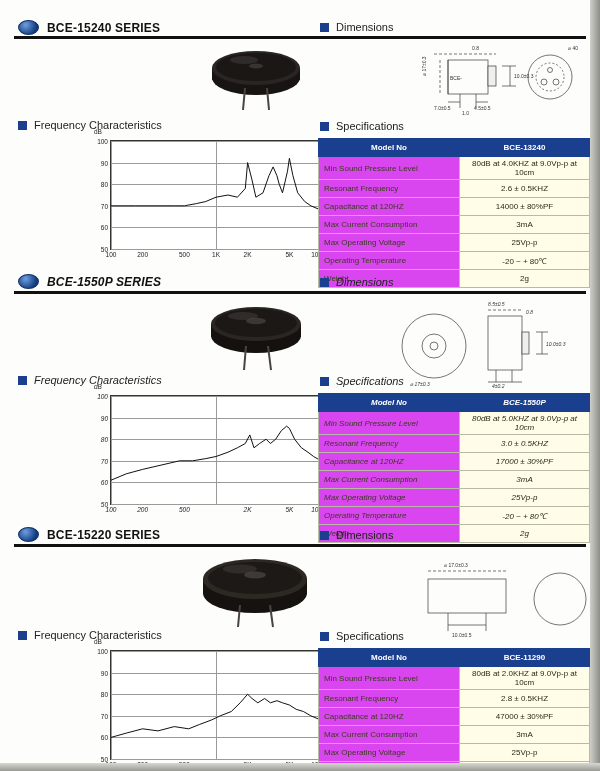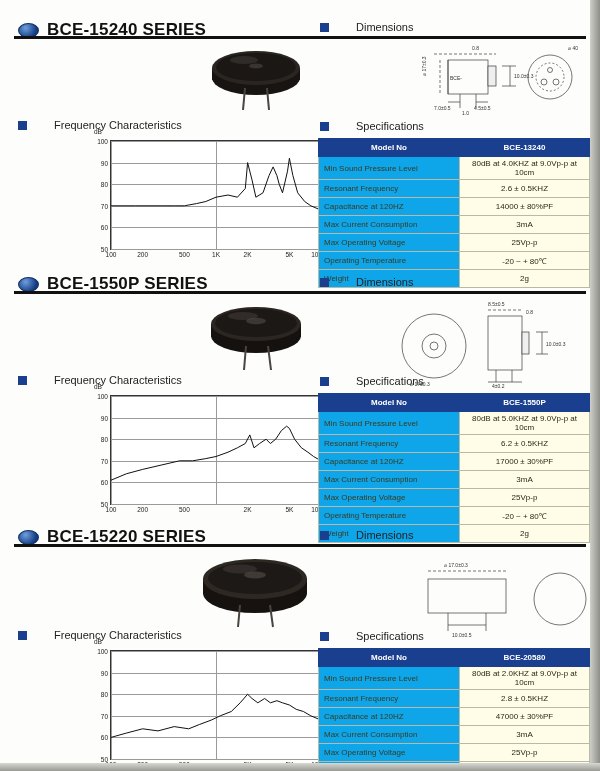--- a/index.html
+++ b/index.html
@@ -29,33 +29,33 @@
   .series-head{
     position:absolute;left:18px;display:flex;align-items:center;gap:8px;
   }
   .oval{
     width:19px;height:13px;border-radius:50%;
     background:radial-gradient(circle at 35% 30%,#6f9fe0,#123b80 70%);
     border:1px solid #0d2f63;
     flex:none;
   }
   .series-title{
-    font-size:17px;font-weight:bold;letter-spacing:.2px;color:#111;
+    font-size:12px;font-weight:bold;letter-spacing:.2px;color:#111;
   }
   .rule{
     position:absolute;left:14px;width:572px;height:3px;
     background:linear-gradient(to bottom,#111,#111);
   }
   .sub-head{
     position:absolute;display:flex;align-items:center;gap:7px;
   }
   .sq{
     width:9px;height:9px;background:#1b3f8f;flex:none;
   }
-  .sub-title{font-size:11px;color:#222;margin-left:20px;}
+  .sub-title{font-size:11px;color:#222;}
   
   .chart-wrap{position:absolute;}
   .chart-box{
     position:relative;width:210px;height:108px;border:1px solid #333;background:#fff;
   }
   .chart-box .gridv, .chart-box .gridh{position:absolute;background:#9a9a9a;}
   .chart-box .gridv{width:1px;top:0;bottom:0;}
   .chart-box .gridh{height:1px;left:0;right:0;}
   .chart-box .minorv{width:1px;top:0;bottom:0;background:#d2d2d2;}
   .y-lab{
@@ -73,21 +73,21 @@
     position:absolute;width:272px;border-collapse:collapse;font-size:8px;
     background:#fff;
   }
   .spec-table td{
     border:1px solid #b9b9a8;padding:2px 5px;height:13px;
   }
   .spec-table tr.head td{
     background:#1b3f8f;color:#fff;font-weight:bold;text-align:center;border-color:#1b3f8f;
   }
   .spec-table td.k{
-    background:#0ea5e9;color:#3b3b1f;width:130px;white-space:nowrap;
+    background:#d946ef;color:#3b3b1f;width:130px;white-space:nowrap;
   }
   .spec-table td.v{
     background:#fffde8;color:#2a2a14;text-align:center;
   }
   
   .photo{position:absolute;}
   .dwg{position:absolute;}
   svg{display:block;}
 </style>
 </head>
@@ -242,21 +242,21 @@
             <td class="v">-20 ~ + 80℃</td>
           </tr>
           <tr>
             <td class="k">Weight</td>
             <td class="v">2g</td>
           </tr>
         </tbody>
     </table>
   </div>
 
-  <div class="section" style="top:262px;height:253px;">
+  <div class="section" style="top:262px;height:253px;font-style:italic;">
     <div class="series-head" style="top:12px;">
       <div class="oval"></div>
       <div class="series-title">BCE-1550P SERIES</div>
     </div>
 
     <div class="sub-head" style="left:320px;top:14px;">
       <div class="sq"></div>
       <div class="sub-title">Dimensions</div>
     </div>
 
@@ -360,21 +360,21 @@
           <tr class="head">
             <td style="width: 130px;">Model No</td>
             <td>BCE-1550P</td>
           </tr>
           <tr>
             <td class="k">Min Sound Pressure Level</td>
             <td class="v">80dB at 5.0KHZ at 9.0Vp-p at 10cm</td>
           </tr>
           <tr>
             <td class="k">Resonant Frequency</td>
-            <td class="v">6.2 ± 0.5KHZ</td>
+            <td class="v">3.0 ± 0.5KHZ</td>
           </tr>
           <tr>
             <td class="k">Capacitance at 120HZ</td>
             <td class="v">17000 ± 30%PF</td>
           </tr>
           <tr>
             <td class="k">Max Current Consumption</td>
             <td class="v">3mA</td>
           </tr>
           <tr>
@@ -487,21 +487,21 @@
           <svg width="210" height="108" class="curve">
             <polyline points="0.0,86.4 15.3,82.1 31.6,77.8 47.0,79.9 63.2,75.6 77.7,77.8 88.7,73.4 100.2,69.1 109.3,64.8 120.3,60.5 129.2,51.8 136.6,43.2 141.0,47.5 146.8,51.8 153.6,47.5 159.4,51.8 165.9,49.7 171.5,51.8 178.4,54.0 185.2,58.3 192.4,60.5 199.8,64.8 210.0,69.1" fill="none" stroke="#111" stroke-width="1"></polyline>
           </svg>
         </div>
     </div>
 
     <table class="spec-table" style="left:318px;top:133px;">
       <tbody id="spec2">
           <tr class="head">
             <td style="width: 130px;">Model No</td>
-            <td>BCE-20580</td>
+            <td>BCE-11290</td>
           </tr>
           <tr>
             <td class="k">Min Sound Pressure Level</td>
             <td class="v">80dB at 2.0KHZ at 9.0Vp-p at 10cm</td>
           </tr>
           <tr>
             <td class="k">Resonant Frequency</td>
             <td class="v">2.8 ± 0.5KHZ</td>
           </tr>
           <tr>

